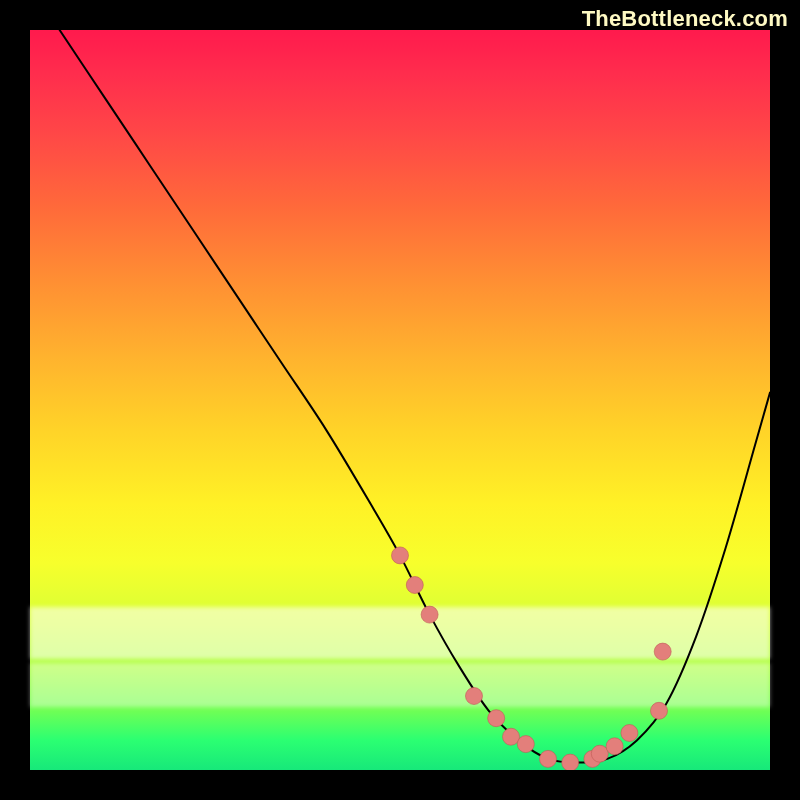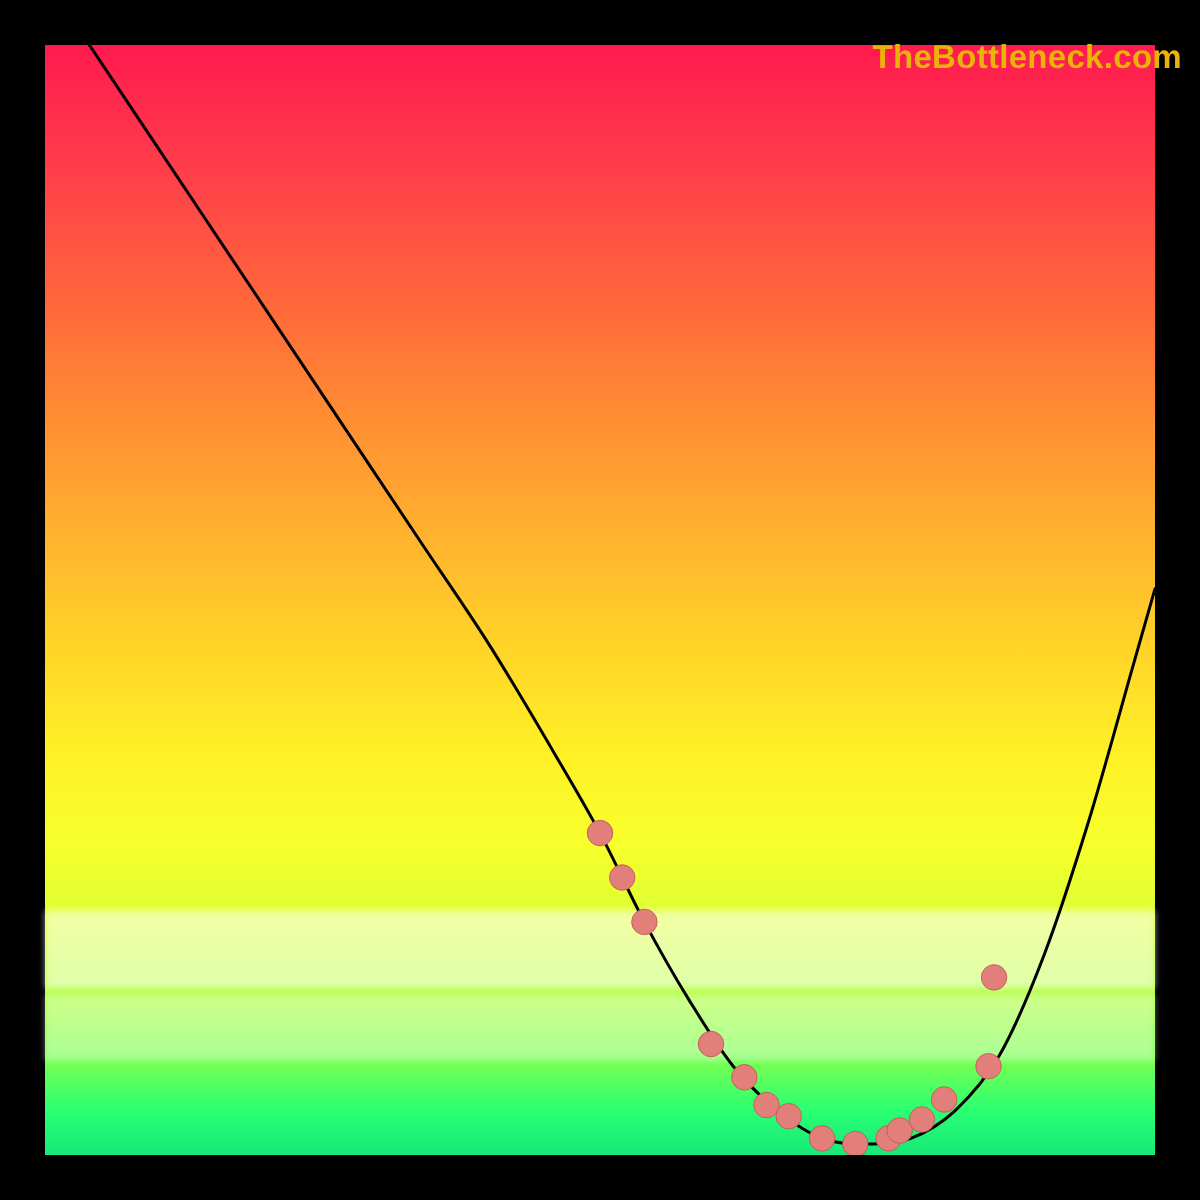--- a/index.html
+++ b/index.html
@@ -10,24 +10,23 @@
     height: 800px;
     background: #000;
   }
   .watermark {
     position: absolute;
     top: 6px;
     right: 12px;
     font-family: Arial, Helvetica, sans-serif;
     font-size: 22px;
     font-weight: 600;
-    color: #eab308;
+    color: #fef9c3;
     letter-spacing: 0.2px;
     z-index: 10;
-    margin-top: 19px;
   }
   .plot {
     position: absolute;
     left: 30px;
     top: 30px;
     width: 740px;
     height: 740px;
     background: linear-gradient(to bottom,
       #ff1a4d 0%,
       #ff2d4d 6%,

